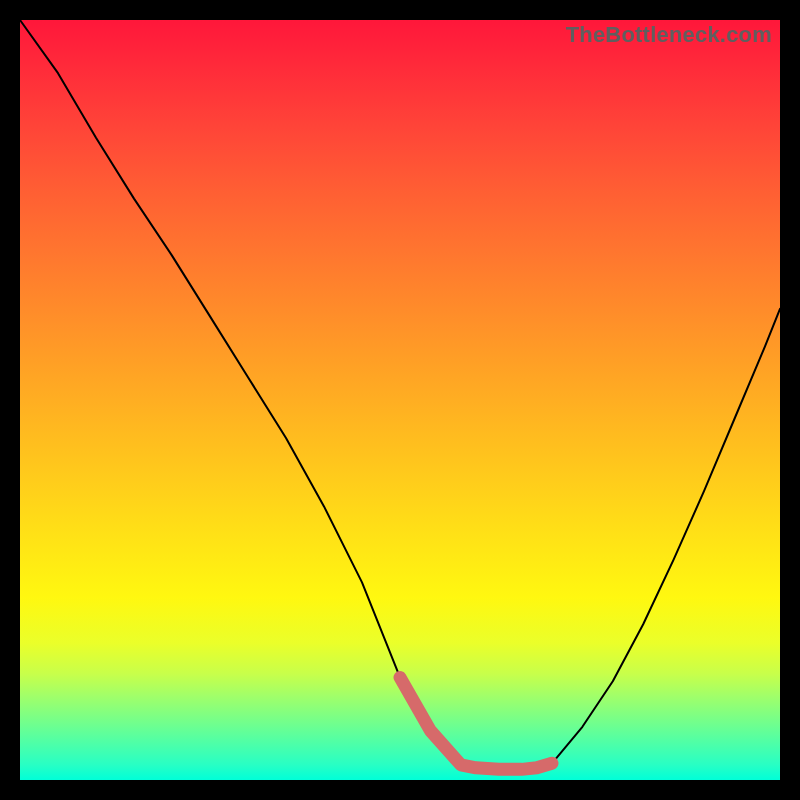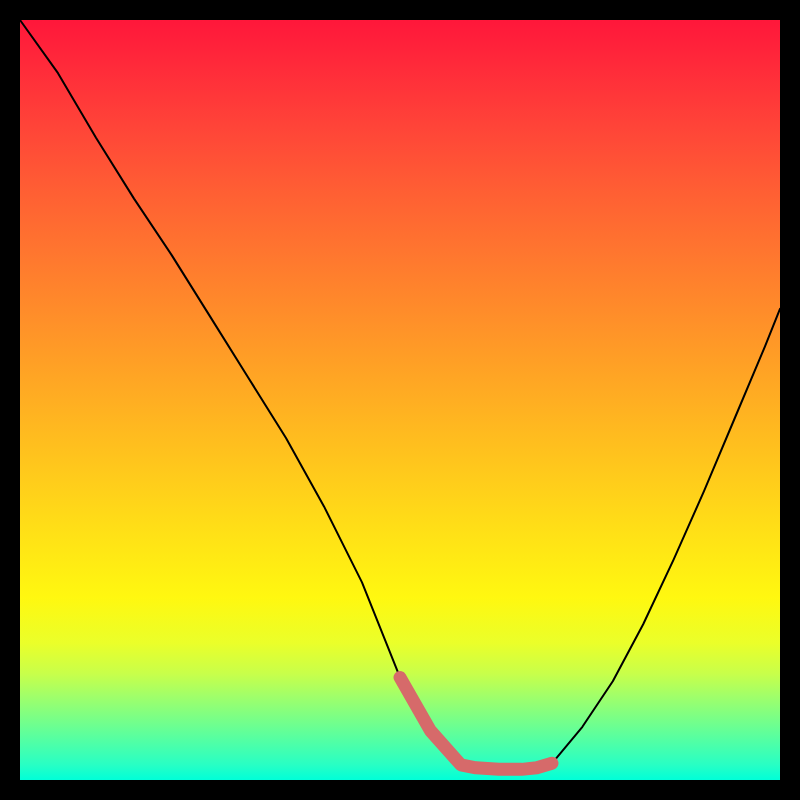--- a/index.html
+++ b/index.html
@@ -67,20 +67,21 @@
     stroke-linecap: round;
     stroke-linejoin: round;
   }
 </style>
 </head>
 <body>
 
 <div class="frame">
   <div class="plot">
 
+    <div class="watermark">TheBottleneck.com</div>
 
     <svg class="curves" viewBox="0 0 760 760" preserveAspectRatio="none">
 
       <path id="path-left" class="blackline" d="M0.00 0.00 L38.00 53.20 L76.00 117.80 L114.00 178.60 L152.00 235.60 L190.00 296.40 L228.00 357.20 L266.00 418.00 L304.00 486.40 L342.00 562.40 L364.80 619.40 L380.00 657.40 L410.40 710.60 L440.80 744.80"></path>
       <path id="path-plat" class="blackline" d="M440.80 744.80 L456.00 747.84 L478.80 749.36 L501.60 749.36 L516.80 747.84 L532.00 743.28"></path>
       <path id="path-right" class="blackline" d="M532.00 743.28 L562.40 706.80 L592.80 661.20 L623.20 604.20 L653.60 539.60 L684.00 471.20 L714.40 399.00 L744.80 326.80 L760.00 288.80"></path>
       <path id="path-hl" class="pinkstroke" d="M380.00 657.40 L410.40 710.60 L440.80 744.80 L456.00 747.84 L478.80 749.36 L501.60 749.36 L516.80 747.84 L532.00 743.28"></path>
     </svg>
 
   </div>

